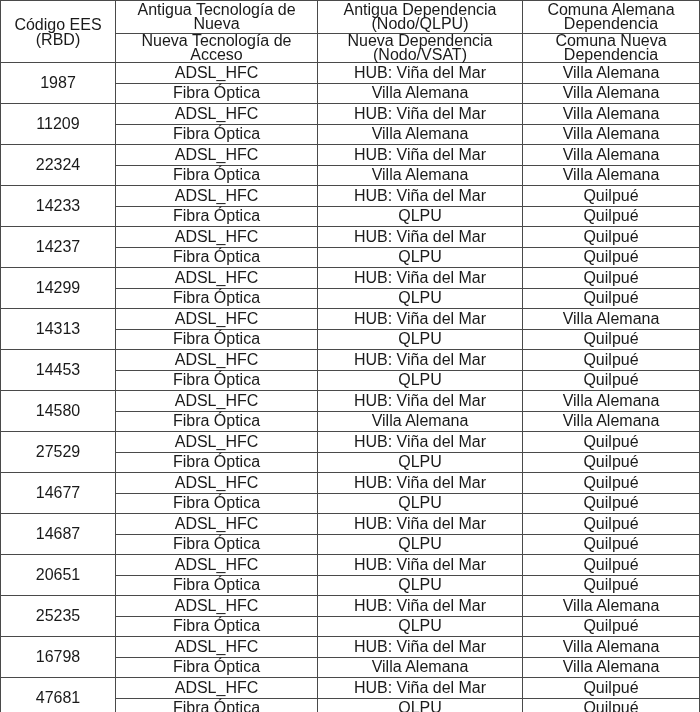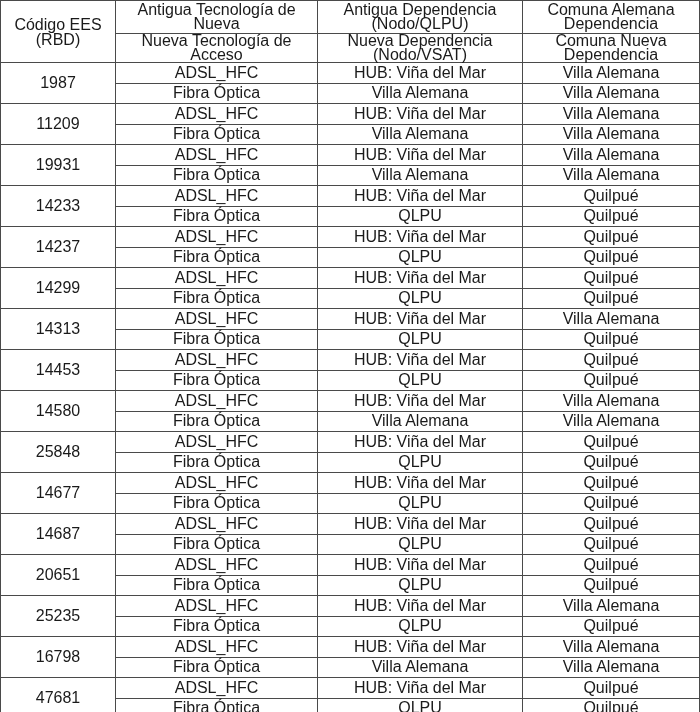--- a/index.html
+++ b/index.html
@@ -70,21 +70,21 @@
         <td>ADSL_HFC</td>
         <td>HUB: Viña del Mar</td>
         <td>Villa Alemana</td>
       </tr>
       <tr class="r">
         <td>Fibra Óptica</td>
         <td>Villa Alemana</td>
         <td>Villa Alemana</td>
       </tr>
       <tr class="r">
-        <td rowspan="2">19931</td>
+        <td rowspan="2">22324</td>
         <td>ADSL_HFC</td>
         <td>HUB: Viña del Mar</td>
         <td>Villa Alemana</td>
       </tr>
       <tr class="r">
         <td>Fibra Óptica</td>
         <td>Villa Alemana</td>
         <td>Villa Alemana</td>
       </tr>
       <tr class="r">
@@ -147,21 +147,21 @@
         <td>ADSL_HFC</td>
         <td>HUB: Viña del Mar</td>
         <td>Villa Alemana</td>
       </tr>
       <tr class="r">
         <td>Fibra Óptica</td>
         <td>Villa Alemana</td>
         <td>Villa Alemana</td>
       </tr>
       <tr class="r">
-        <td rowspan="2">25848</td>
+        <td rowspan="2">27529</td>
         <td>ADSL_HFC</td>
         <td>HUB: Viña del Mar</td>
         <td>Quilpué</td>
       </tr>
       <tr class="r">
         <td>Fibra Óptica</td>
         <td>QLPU</td>
         <td>Quilpué</td>
       </tr>
       <tr class="r">

